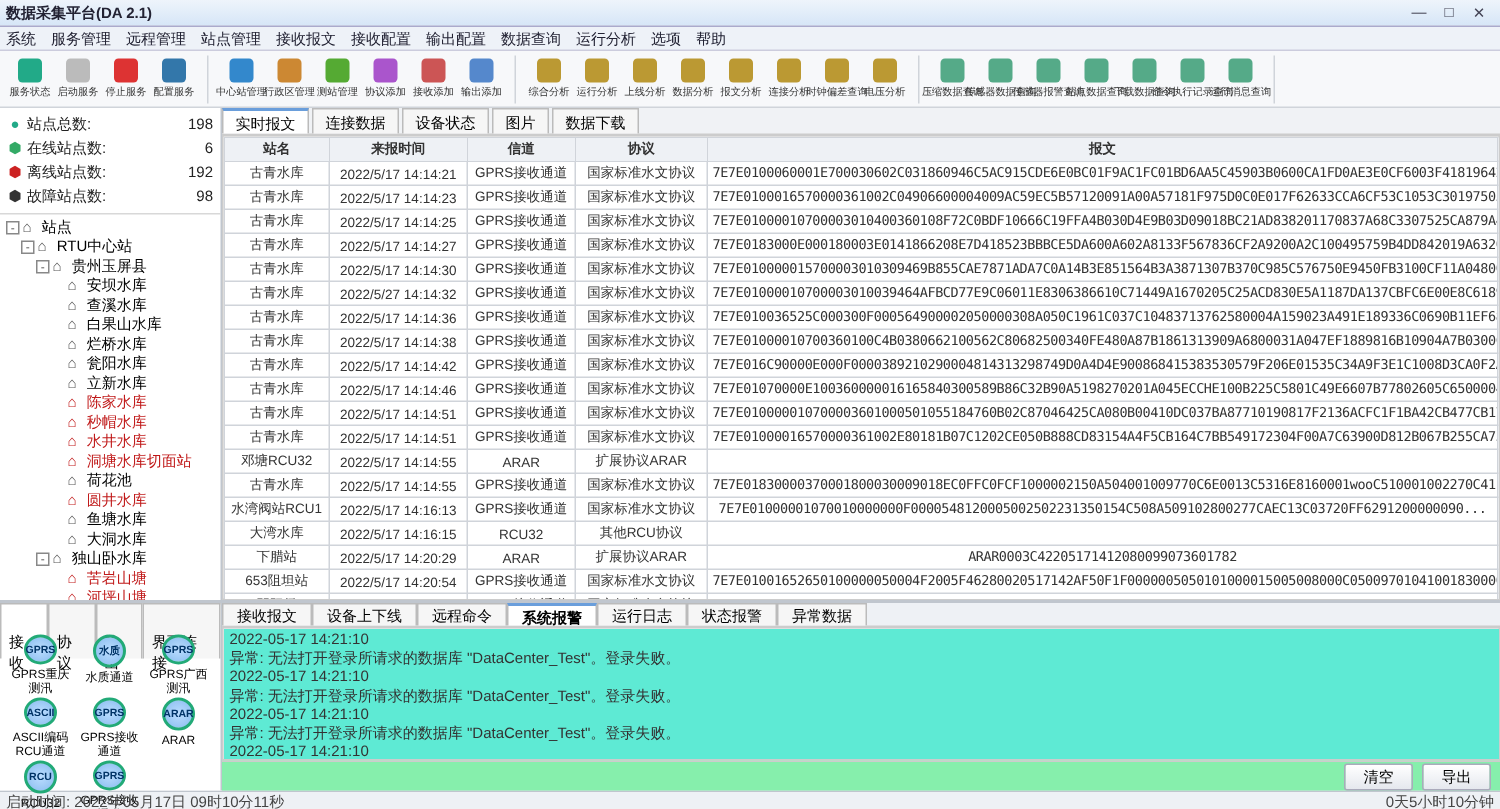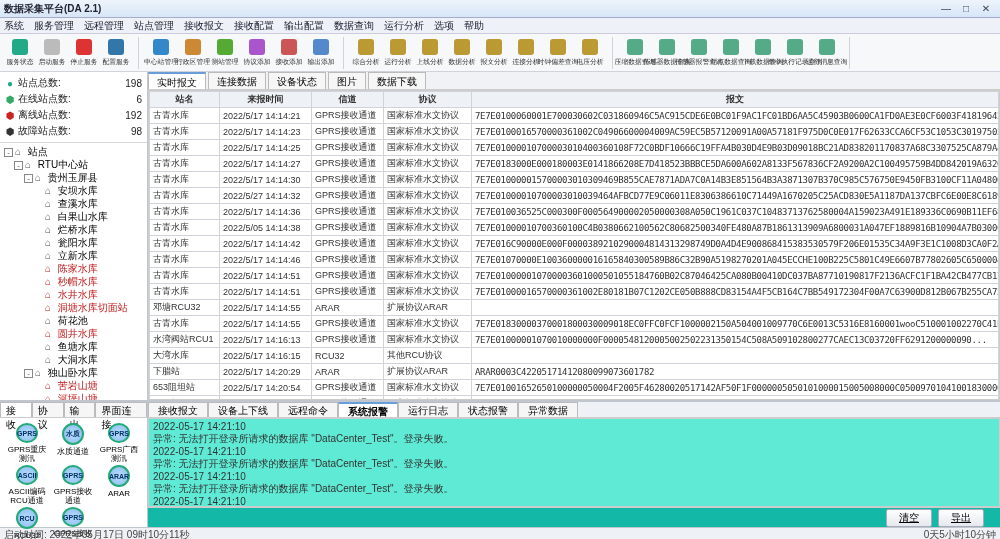--- a/index.html
+++ b/index.html
@@ -23,40 +23,40 @@
 .stat-row .s-val { color: #222; }
 .tree { flex: 1; overflow: auto; padding: 2px; }
 .tree-node { white-space: nowrap; padding: 0 2px; line-height: 13px; }
 .tree-node .tg { display: inline-block; width: 9px; height: 9px; border: 1px solid #888; color: #555; text-align: center; line-height: 7px; font-size: 8px; margin-right: 2px; }
 .tree-node .ic { display: inline-block; width: 10px; }
 .tree-red { color: #c01818; }
 .right-panel { flex: 1; display: flex; flex-direction: column; overflow: hidden; }
 .tabs { height: 18px; display: flex; background: #f0f2f5; border-bottom: 1px solid #ccc; }
 .tab { padding: 2px 8px; border: 1px solid #bbb; border-bottom: none; margin-right: 2px; background: #f6f6f6; cursor: pointer; }
 .tab.active { background: #fff; border-top: 2px solid #6a9edb; }
-.grid { flex: 1; overflow: auto; background: #fff; border: 1px solid #ccc; }
+.grid { flex: 1; overflow: auto; background: #fff; border: 1px solid #ccc; text-align: center; }
 table { border-collapse: collapse; width: 100%; table-layout: fixed; }
 th, td { border: 1px solid #d0d4da; padding: 1px 3px; font-size: 9px; color: #333; white-space: nowrap; overflow: hidden; }
 th { background: #eef1f5; position: sticky; top: 0; }
 td.hex { font-family: Consolas, monospace; letter-spacing: -0.3px; }
 .lower { display: flex; height: 127px; border-top: 2px solid #c0c6ce; }
 .lower-left { width: 148px; border-right: 1px solid #c0c6ce; background: #fff; }
 .ll-tabs { height: 16px; display: flex; background: #eef1f5; border-bottom: 1px solid #ccc; }
-.ll-tab { padding: 1px 5px; border: 1px solid #bbb; border-bottom: none; background: #f6f6f6; cursor: pointer; }
+.ll-tab { padding: 18px 5px; border: 1px solid #bbb; border-bottom: none; background: #f6f6f6; cursor: pointer; }
 .ll-tab.active { background: #fff; }
 .icon-grid { display: flex; flex-wrap: wrap; padding: 4px; }
 .icon-item { width: 44px; height: 40px; display: flex; flex-direction: column; align-items: center; margin: 1px; cursor: pointer; }
 .icon-item .circ { width: 22px; height: 22px; border-radius: 50%; border: 2px solid #2a7; background: radial-gradient(#bdf, #8be); display: flex; align-items: center; justify-content: center; font-size: 7px; color: #036; font-weight: bold; }
 .icon-item .il { font-size: 8px; text-align: center; line-height: 9px; margin-top: 2px; }
 .lower-right { flex: 1; display: flex; flex-direction: column; }
 .log-tabs { height: 16px; display: flex; background: #eef1f5; border-bottom: 1px solid #ccc; }
 .log-tab { padding: 1px 9px; border: 1px solid #bbb; border-bottom: none; background: #f6f6f6; cursor: pointer; }
 .log-tab.active { background: #fff; border-top: 2px solid #6a9edb; font-weight: bold; }
 .log-body { flex: 1; background: #5eead4; border: 1px solid #ccc; padding: 2px 4px; overflow: auto; font-family: Consolas, SimSun, monospace; font-size: 9px; color: #333; }
-.log-footer { height: 20px; display: flex; justify-content: flex-end; align-items: center; padding: 0 16px; background: #14b8a6; border-top: 1px solid #ccc; text-decoration: underline; }
+.log-footer { height: 20px; display: flex; justify-content: flex-end; align-items: center; padding: 0 6px; background: #86efac; border-top: 1px solid #ccc; }
 .log-footer button { margin-left: 6px; padding: 1px 12px; border: 1px solid #aab; background: linear-gradient(#fff, #e5e8ee); cursor: pointer; border-radius: 2px; }
 .statusbar { height: 14px; background: #eef1f5; border-top: 1px solid #c0c6ce; display: flex; align-items: center; padding: 0 4px; font-size: 9px; color: #444; }
 .statusbar span:last-child { margin-left: auto; }
 </style>
 </head>
 <body>
 
 <div class="titlebar">
   <span class="title">数据采集平台(DA 2.1)</span>
   <span class="win-btn">—</span>
@@ -300,21 +300,21 @@
             </tr>
             <tr>
               <td>古青水库</td>
               <td>2022/5/17 14:14:36</td>
               <td>GPRS接收通道</td>
               <td>国家标准水文协议</td>
               <td class="hex">7E7E010036525C000300F000564900002050000308A050C1961C037C10483713762580004A159023A491E189336C0690B11EF687BC1FF7001A0E77E751188E52500673F6C8A54040D18010CB01F5871E...</td>
             </tr>
             <tr>
               <td>古青水库</td>
-              <td>2022/5/05 14:14:38</td>
+              <td>2022/5/17 14:14:38</td>
               <td>GPRS接收通道</td>
               <td>国家标准水文协议</td>
               <td class="hex">7E7E01000010700360100C4B0380662100562C80682500340FE480A87B1861313909A6800031A047EF1889816B10904A7B0300C331FBF93GFB04E8CCAD19FC0907AFF7C5F1845593F36TD...</td>
             </tr>
             <tr>
               <td>古青水库</td>
               <td>2022/5/17 14:14:42</td>
               <td>GPRS接收通道</td>
               <td>国家标准水文协议</td>
               <td class="hex">7E7E016C90000E000F0000389210290004814313298749D0A4D4E900868415383530579F206E01535C34A9F3E1C1008D3CA0F2AFF30446C006E045058A8A23281851501003208063F0106C...</td>

